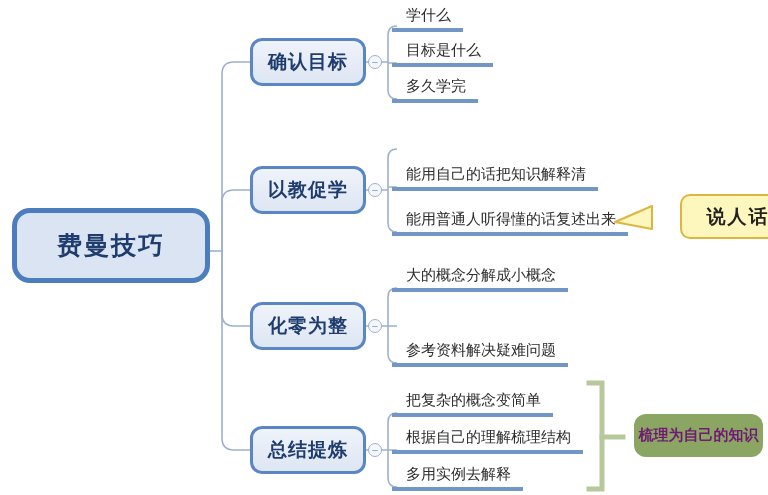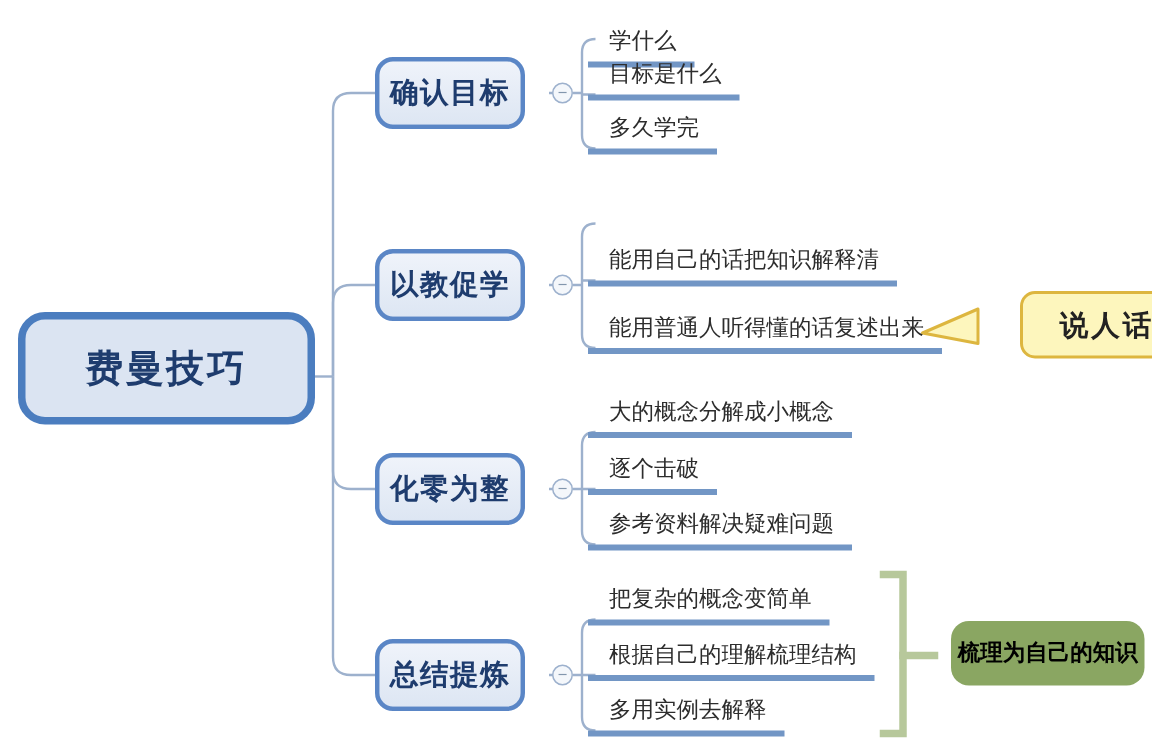--- a/index.html
+++ b/index.html
@@ -20,21 +20,21 @@
     background: #dbe4f2;
     border: 5px solid #4b7dbf;
     border-radius: 18px;
     color: #1e3c6e;
     font-size: 25px; font-weight: 700;
     letter-spacing: 2px;
     z-index: 1;
   }
 
   .branch-node {
-    left: 250px; width: 100px; height: 48px;
+    left: 250px; width: 116px; height: 48px;
     background: linear-gradient(#eff3fa, #dde6f3);
     border: 3px solid #5a86c6;
     border-radius: 12px;
     color: #1e3c6e;
     font-size: 19px; font-weight: 700;
     letter-spacing: 1px;
     z-index: 1;
     font-family: Liberation Serif, serif;
   }
   .branch-1 { top: 38px; }
@@ -81,21 +81,21 @@
     color: #222222;
     font-size: 19px; font-weight: 600;
     letter-spacing: 2px;
     z-index: 2;
   }
 
   .summary-node {
     left: 634px; top: 414px; width: 129px; height: 43px;
     background: #8aa662;
     border-radius: 12px;
-    color: #000000;
+    color: #701a75;
     font-size: 15px; font-weight: 700;
     z-index: 1;
   }
 </style>
 </head>
 <body>
 
 <div class="canvas">
 
   <svg class="connectors" width="768" height="495" viewBox="0 0 768 495">
@@ -149,29 +149,28 @@
   <div class="toggle toggle-2">
     <span>−</span>
   </div>
   <div class="toggle toggle-3">
     <span>−</span>
   </div>
   <div class="toggle toggle-4">
     <span>−</span>
   </div>
 
-  <div class="child-topic" style="top:16px">学什么</div>
+  <div class="child-topic" style="top:3px">学什么</div>
   <div class="child-topic" style="top:38px">目标是什么</div>
   <div class="child-topic" style="top:74px">多久学完</div>
 
   <div class="child-topic" style="top:162px">能用自己的话把知识解释清</div>
   <div class="child-topic" style="top:207px">能用普通人听得懂的话复述出来</div>
 
   <div class="child-topic" style="top:263px">大的概念分解成小概念</div>
-  <div class="child-topic" style="top:301px">逐个击破</div>
   <div class="child-topic" style="top:338px">参考资料解决疑难问题</div>
 
   <div class="child-topic" style="top:388px">把复杂的概念变简单</div>
   <div class="child-topic" style="top:462px">多用实例去解释</div>
   <div class="child-topic" style="top:425px">根据自己的理解梳理结构</div>
 
   <div class="node callout-bubble">说人话</div>
 
   <div class="node summary-node">梳理为自己的知识</div>
 

